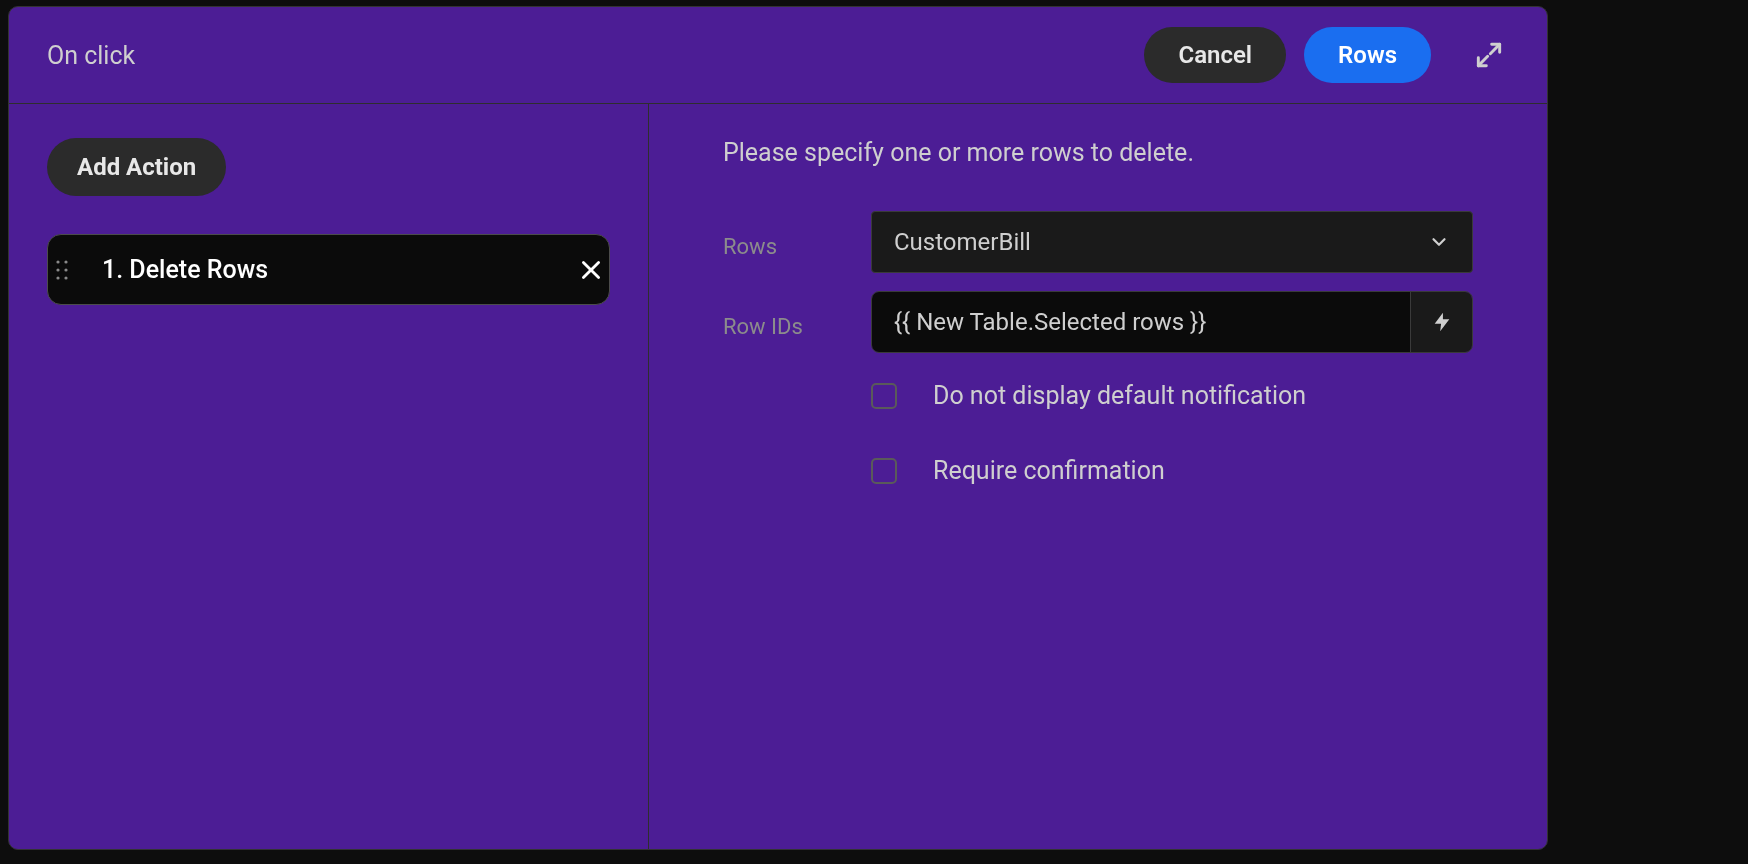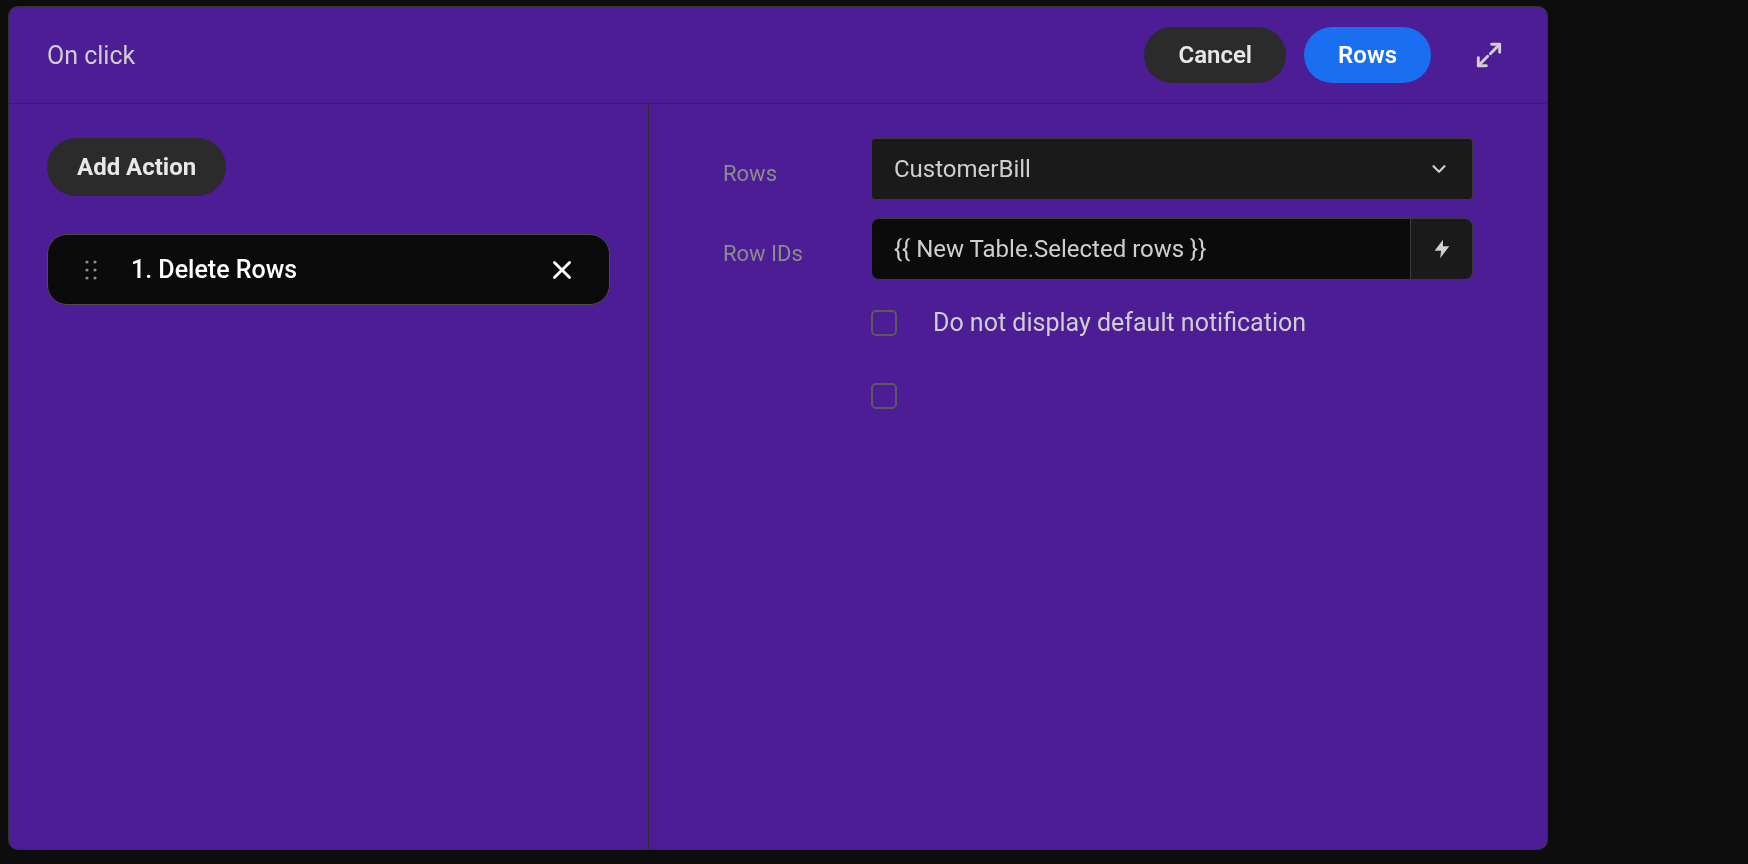--- a/index.html
+++ b/index.html
@@ -88,22 +88,22 @@
     padding: 15px 30px;
     cursor: pointer;
     font-family: inherit;
     margin-bottom: 38px;
   }
   .action-item {
     display: flex;
     align-items: center;
     background: #0b0b0b;
     border: 1px solid #4c4c4c;
-    border-radius: 20px;
-    padding: 20px 33px;
+    border-radius: 14px;
+    padding: 20px 4px;
     color: #fff;
     font-size: 25px;
     font-weight: 500;
   }
   .drag-handle {
     width: 20px;
     height: 28px;
     margin-right: 30px;
     display: flex;
     align-items: center;
@@ -252,20 +252,21 @@
           <svg width="26" height="26" viewBox="0 0 24 24" fill="none" stroke="#ffffff" stroke-width="2.6" stroke-linecap="round">
             <line x1="5" y1="5" x2="19" y2="19"></line>
             <line x1="19" y1="5" x2="5" y2="19"></line>
           </svg>
         </div>
       </div>
     </div>
 
     <div class="right-panel">
 
+      <div class="instruction">Please specify one or more rows to delete.</div>
 
       <div class="form-row">
         <div class="form-label">Rows</div>
         <div class="form-field">
           <div class="select-box">
             <span>CustomerBill</span>
             <span class="chevron">
               <svg width="22" height="22" viewBox="0 0 24 24" fill="none" stroke="#cfcfcf" stroke-width="2.4" stroke-linecap="round" stroke-linejoin="round">
                 <polyline points="6 9 12 15 18 9"></polyline>
               </svg>
@@ -288,19 +289,20 @@
         </div>
       </div>
 
       <div class="checkbox-row">
         <div class="checkbox"></div>
         <div class="checkbox-label">Do not display default notification</div>
       </div>
 
       <div class="checkbox-row" style="margin-top:46px">
         <div class="checkbox"></div>
+        <div class="checkbox-label">Require confirmation</div>
       </div>
 
     </div>
 
   </div>
 
 </div>
 
 </body></html>

